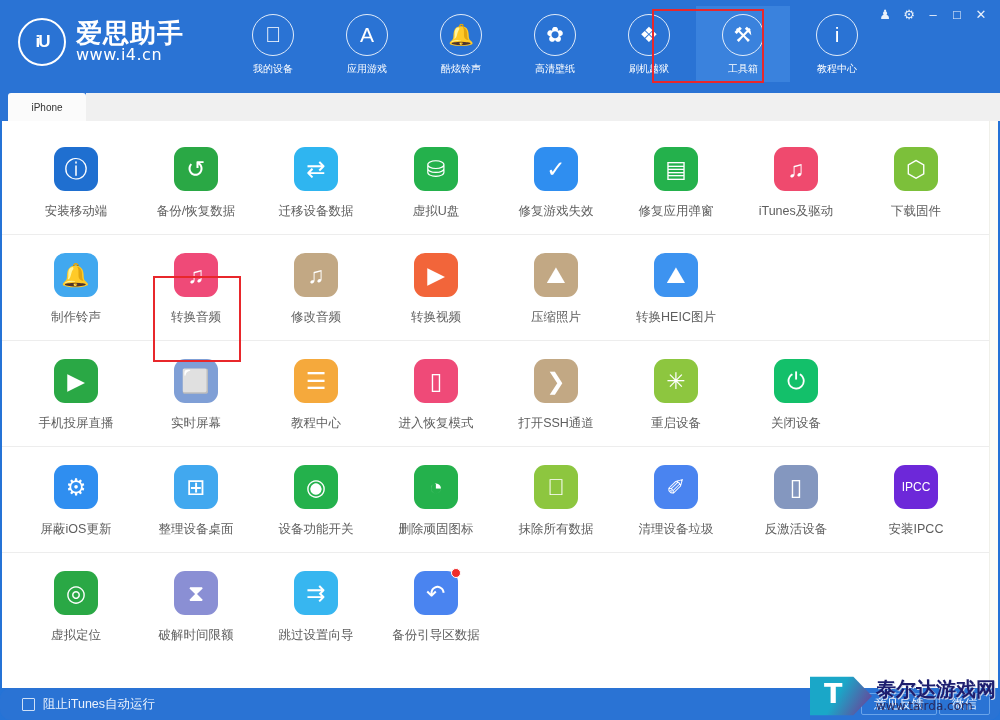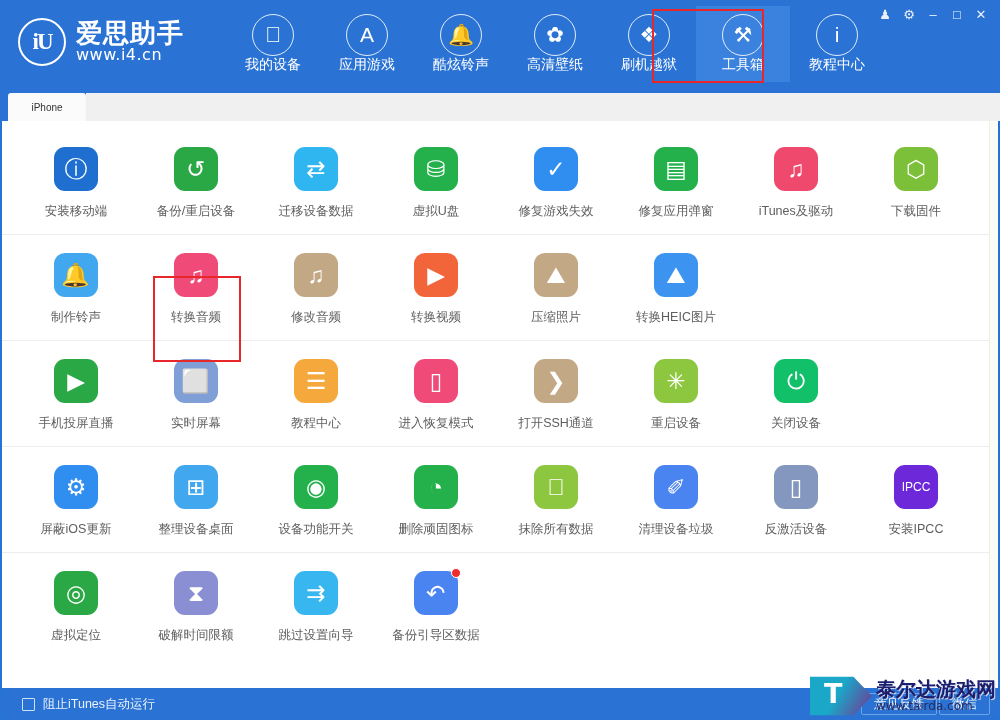--- a/index.html
+++ b/index.html
@@ -25,43 +25,43 @@
     display: flex; align-items: flex-start;
   }
   .logo-wrap {
     display: flex; align-items: center;
     margin-left: 18px; margin-top: 18px;
   }
   .logo-circle {
     width: 48px; height: 48px; border-radius: 50%;
     border: 2.5px solid #ffffff;
     display: flex; align-items: center; justify-content: center;
-    color: #fff; font-size: 23px; font-weight: bold;
-    font-family: Liberation Serif, serif;
+    color: #fff; font-size: 17px; font-weight: bold;
+    font-family: Liberation Sans, sans-serif;
     letter-spacing: -2px;
   }
   .logo-text { margin-left: 10px; color: #fff; line-height: 1.05; }
   .logo-cn { font-size: 26px; font-weight: bold; letter-spacing: 1px; }
   .logo-url { font-size: 16px; letter-spacing: .5px; font-family: "DejaVu Sans", sans-serif; }
 
   .nav { display: flex; margin-left: 42px; margin-top: 6px; }
   .nav-item {
     width: 94px; height: 76px;
     display: flex; flex-direction: column; align-items: center;
     justify-content: flex-start; padding-top: 8px;
     cursor: pointer; position: relative;
   }
   .nav-item.active { background: #3a82dd; }
   .nav-icon {
     width: 42px; height: 42px; border-radius: 50%;
     border: 1.6px solid rgba(255,255,255,.85);
     display: flex; align-items: center; justify-content: center;
     color: #fff; font-size: 21px;
   }
-  .nav-label { color: #fff; font-size: 14px; }
+  .nav-label { color: #fff; font-size: 10px; margin-top: 6px; }
   .nav-highlight {
     position: absolute; left: 652px; top: 9px;
     width: 112px; height: 74px;
     border: 2.5px solid #e8272b; pointer-events: none;
   }
 
   
   .win-ctrls {
     position: absolute; right: 8px; top: 4px;
     display: flex; align-items: center; gap: 2px;
@@ -246,21 +246,21 @@
   <div class="content">
     <div class="scrollbar"></div>
     <div class="grid-rows" id="grid">
         <div class="tool-row">
           <div class="tool">
             <div class="tool-icon" style="background: rgb(31, 111, 208);">ⓘ</div>
             <div class="tool-label">安装移动端</div>
           </div>
           <div class="tool">
             <div class="tool-icon" style="background: rgb(42, 168, 69);">↺</div>
-            <div class="tool-label">备份/重启设备</div>
+            <div class="tool-label">备份/恢复数据</div>
           </div>
           <div class="tool">
             <div class="tool-icon" style="background: rgb(47, 181, 240);">⇄</div>
             <div class="tool-label">迁移设备数据</div>
           </div>
           <div class="tool">
             <div class="tool-icon" style="background: rgb(36, 177, 76);">⛁</div>
             <div class="tool-label">虚拟U盘</div>
           </div>
           <div class="tool">

